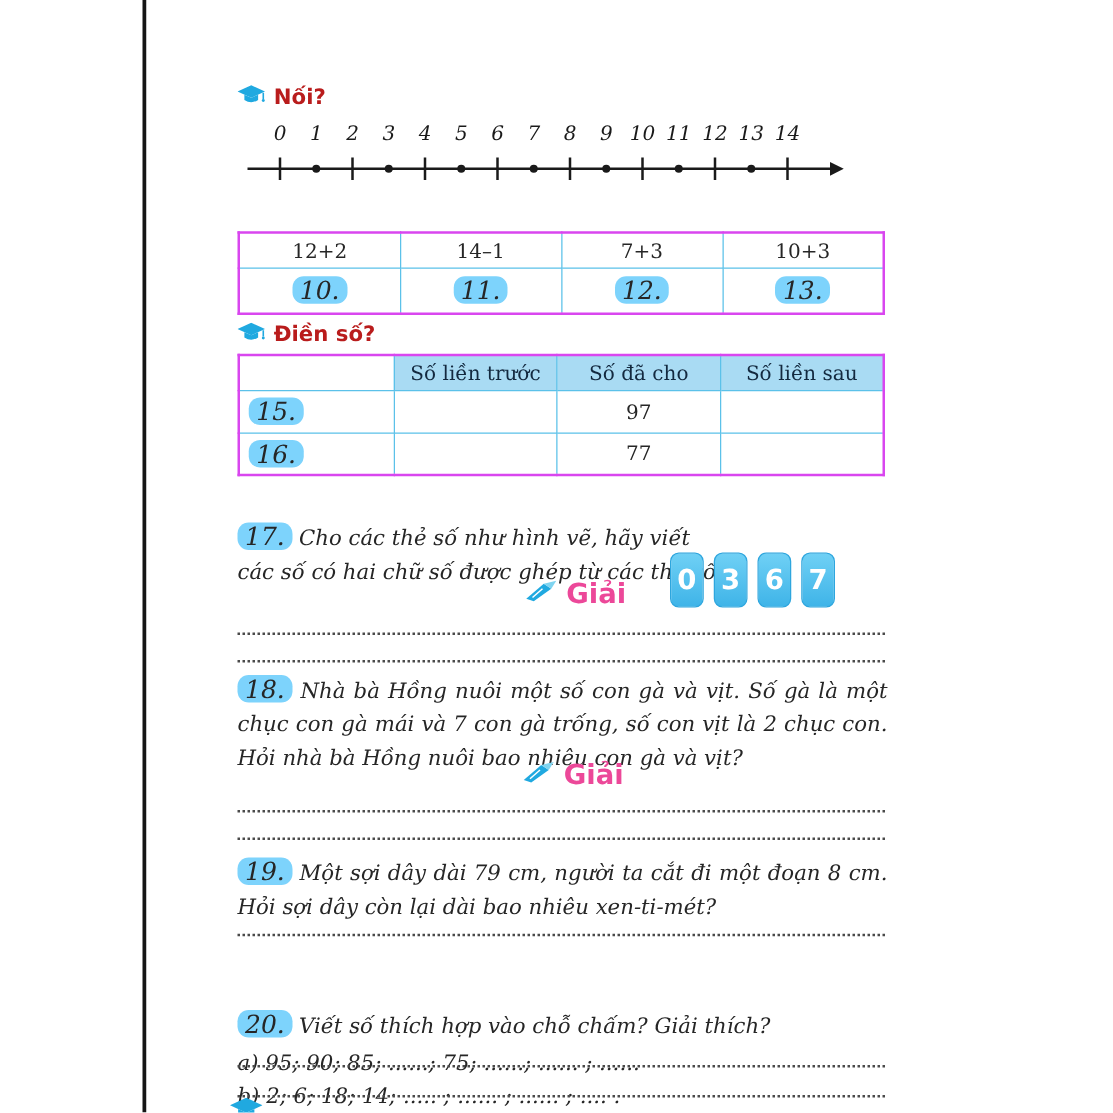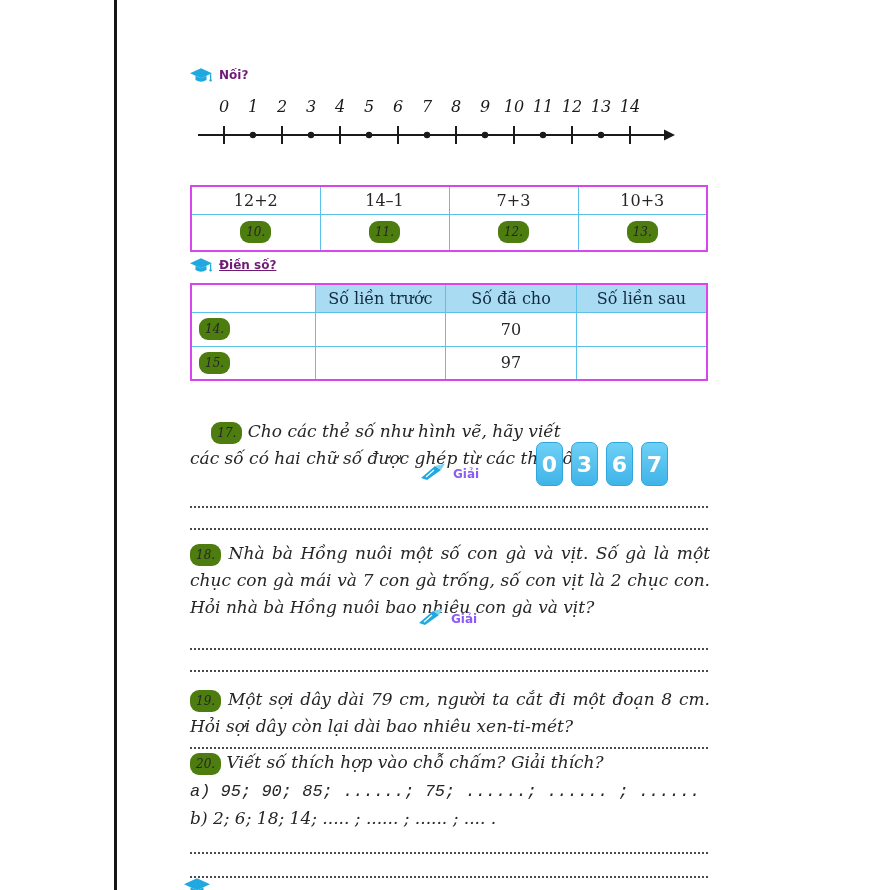--- a/index.html
+++ b/index.html
@@ -6,44 +6,44 @@
   body { background:#fff; }
   .page {
     position:relative; width:890px; height:890px; background:#ffffff;
     overflow:hidden; font-family:"DejaVu Serif", serif; color:#262626;
   }
   .binding-line { position:absolute; left:114px; top:0; width:3px; height:100%; background:#151515; }
   .content { position:absolute; left:190px; top:0; width:520px; height:100%; }
   .abs { position:absolute; }
 
   .heading { display:flex; align-items:flex-start; gap:7px;
-    color:#701a75; font-family:"DejaVu Sans", sans-serif; font-weight:bold; font-size:12px; }
+    color:#b91c1c; font-family:"DejaVu Sans", sans-serif; font-weight:bold; font-size:17px; }
 
   .number-line text { font-family:"DejaVu Serif", serif; font-style:italic; font-size:16px; fill:#1a1a1a; }
 
   table.blue-table { border-collapse:collapse; width:518px; table-layout:fixed;
     border:2px solid #d946ef; font-size:16px; }
   table.blue-table td { border:1.5px solid #5BC1E9; text-align:center; vertical-align:middle; }
   .match-table tr:nth-child(1) td { height:28px; }
   .match-table tr:nth-child(2) td { height:37px; }
 
   .fill-table td { height:34px;margin-left:48px; }
   .fill-table tr.head td { height:28px; background:#A9DBF3; color:#13293f; }
   .fill-table tr.head td.c1 { background:#ffffff; }
   .fill-table td.c1 { text-align:left; padding-left:7px; width:124px; }
 
-  .badge { background:#4d7c0f; border-radius:9px; padding:0 6px; display:inline-block;
-    font-style:italic; font-size:12px; line-height:22px; color:#262626; }
+  .badge { background:#7dd3fc; border-radius:9px; padding:0 6px; display:inline-block;
+    font-style:italic; font-size:20px; line-height:22px; color:#262626; }
 
   .para { font-style:italic; font-size:17px; line-height:27px; color:#262626; }
   .justify { text-align:justify; width:520px; }
   .nowrap { white-space:nowrap; }
 
-  .giai { display:flex; align-items:center; gap:7px; color:#8b5cf6;
-    font-family:"DejaVu Sans", sans-serif; font-weight:bold; font-size:12px; }
+  .giai { display:flex; align-items:center; gap:7px; color:#ec4899;
+    font-family:"DejaVu Sans", sans-serif; font-weight:bold; font-size:22px; }
 
   .cards { display:flex; gap:8px; }
   .card { width:27px; height:44px; border-radius:7px;
     background:linear-gradient(180deg,#6FD0F5,#3FB4E8);
     border:1px solid #2EA6DE;
     color:#fff; font-family:"DejaVu Sans", sans-serif; font-weight:bold; font-size:22px;
     display:flex; align-items:center; justify-content:center; }
 
   .dotted { width:518px; height:0; border-bottom:2px dotted #4a4a4a; }
 </style>
@@ -118,56 +118,56 @@
       </tr>
       <tr>
         <td><span class="badge">10.</span></td>
         <td><span class="badge">11.</span></td>
         <td><span class="badge">12.</span></td>
         <td><span class="badge">13.</span></td>
       </tr>
     </tbody>
       </table>
 
-    <div class="heading abs" style="top:258px; left:0;text-decoration:underline;">
+    <div class="heading abs" style="top:258px; left:0;">
       <span>
         <svg width="22" height="16" viewBox="0 0 24 17">
           <polygon points="12,0 24,5.5 12,11 0,5.5" fill="#20A9E0"></polygon>
           <path d="M6 8.2 L6 12.8 Q12 16.8 18 12.8 L18 8.2 L12 11 Z" fill="#20A9E0"></path>
           <line x1="22.5" y1="6.5" x2="22.5" y2="12" stroke="#20A9E0" stroke-width="1.4"></line>
           <circle cx="22.5" cy="13.2" r="1.3" fill="#20A9E0"></circle>
         </svg>
       </span>
       <span>Điền số?</span>
     </div>
 
     <table class="blue-table fill-table abs" style="top:283px; left:0;">
       <tbody>
           <tr class="head">
         <td class="c1"></td>
         <td>Số liền trước</td>
         <td>Số đã cho</td>
         <td>Số liền sau</td>
       </tr>
       <tr>
-        <td class="c1"><span class="badge">14.</span></td>
-        <td></td>
-        <td>70</td>
+        <td class="c1"><span class="badge">15.</span></td>
+        <td></td>
+        <td>97</td>
         <td></td>
       </tr>
       <tr>
-        <td class="c1"><span class="badge">15.</span></td>
-        <td></td>
-        <td>97</td>
+        <td class="c1"><span class="badge">16.</span></td>
+        <td></td>
+        <td>77</td>
         <td></td>
       </tr>
     </tbody>
       </table>
 
-    <div class="para abs nowrap" style="top:418px; left:0;text-align:center;">
+    <div class="para abs nowrap" style="top:418px; left:0;">
       <div>
         <span class="badge">17.</span>
         <span>Cho các thẻ số như hình vẽ, hãy viết</span>
       </div>
       <div>
         <span>các số có hai chữ số được ghép từ các thẻ số?</span>
       </div>
     </div>
 
     <div class="giai abs" style="top:463px; left:230px;">
@@ -210,26 +210,26 @@
     <div class="dotted abs" style="top:648px; left:0;"></div>
     <div class="dotted abs" style="top:670px; left:0;"></div>
 
     <p class="para justify abs" style="top:686px; left:0;">
       <span class="badge">19.</span>
       <span>Một sợi dây dài 79 cm, người ta cắt đi một đoạn 8 cm. Hỏi sợi dây còn lại dài bao nhiêu xen-ti-mét?</span>
     </p>
 
     <div class="dotted abs" style="top:747px; left:0;"></div>
 
-    <div class="para abs" style="top:749px; left:0; width:520px;">
+    <div class="para abs" style="top:808px; left:0; width:520px;">
       <div>
         <span class="badge">20.</span>
         <span>Viết số thích hợp vào chỗ chấm? Giải thích?</span>
       </div>
-      <div style="line-height:26px; margin-top:3px;font-family:Liberation Mono, monospace;">a) 95; 90; 85; ......; 75; ......; ...... ; ......</div>
+      <div style="line-height:26px; margin-top:3px;">a) 95; 90; 85; ......; 75; ......; ...... ; ......</div>
       <div style="line-height:26px;">b) 2; 6; 18; 14; ..... ; ...... ; ...... ; .... .</div>
     </div>
 
     <div class="dotted abs" style="top:852px; left:0;"></div>
     <div class="dotted abs" style="top:876px; left:0;"></div>
 
     <div class="abs" style="top:878px; left:-6px;">
       <svg width="26" height="19" viewBox="0 0 24 17">
         <polygon points="12,0 24,5.5 12,11 0,5.5" fill="#20A9E0"></polygon>
         <path d="M6 8.2 L6 12.8 Q12 16.8 18 12.8 L18 8.2 L12 11 Z" fill="#20A9E0"></path>

